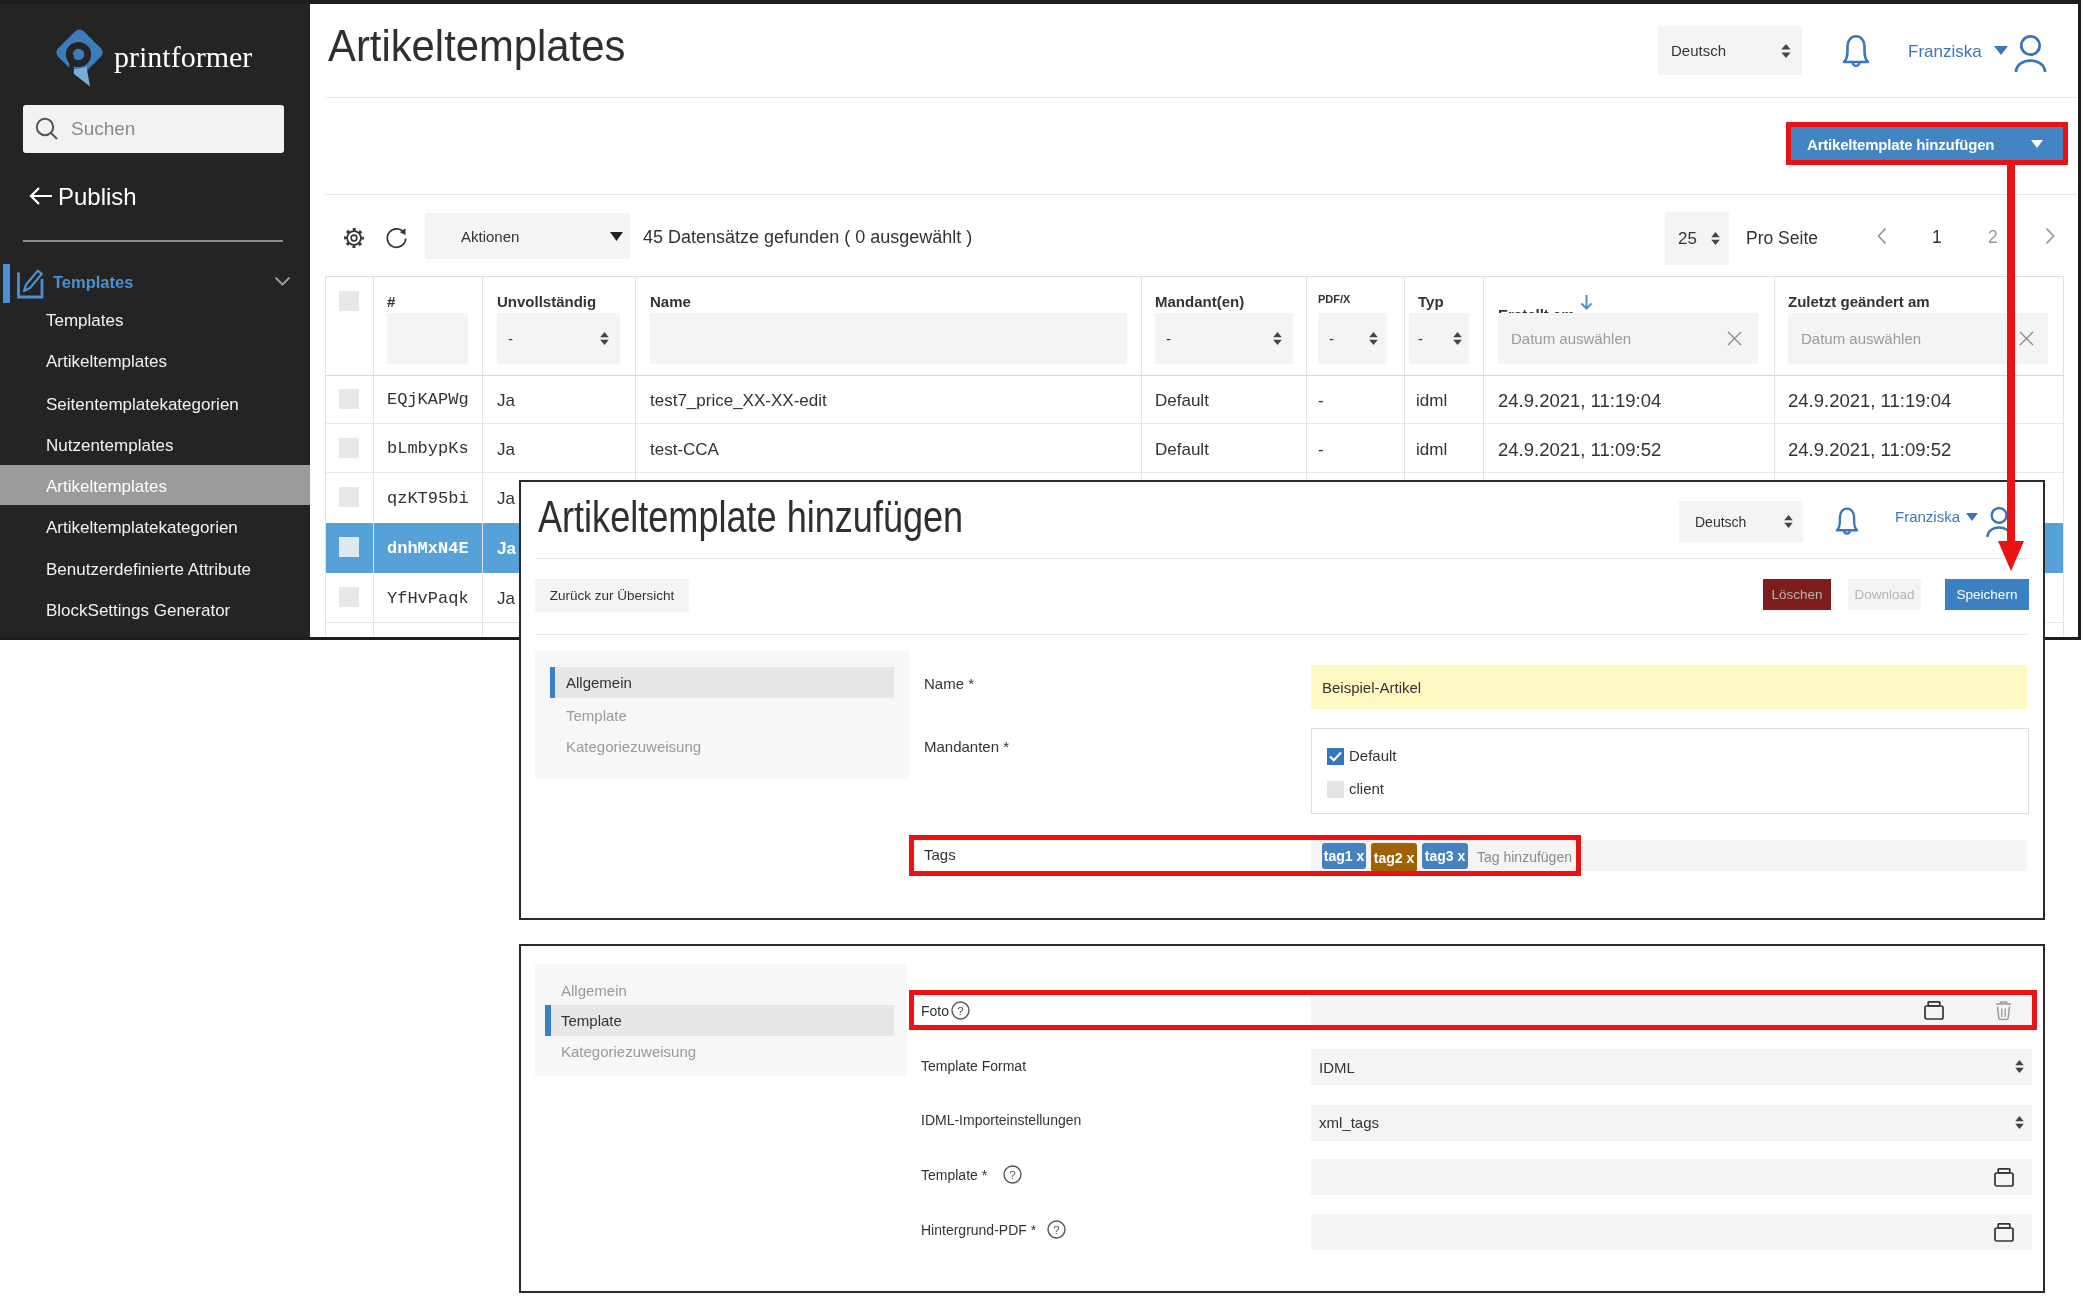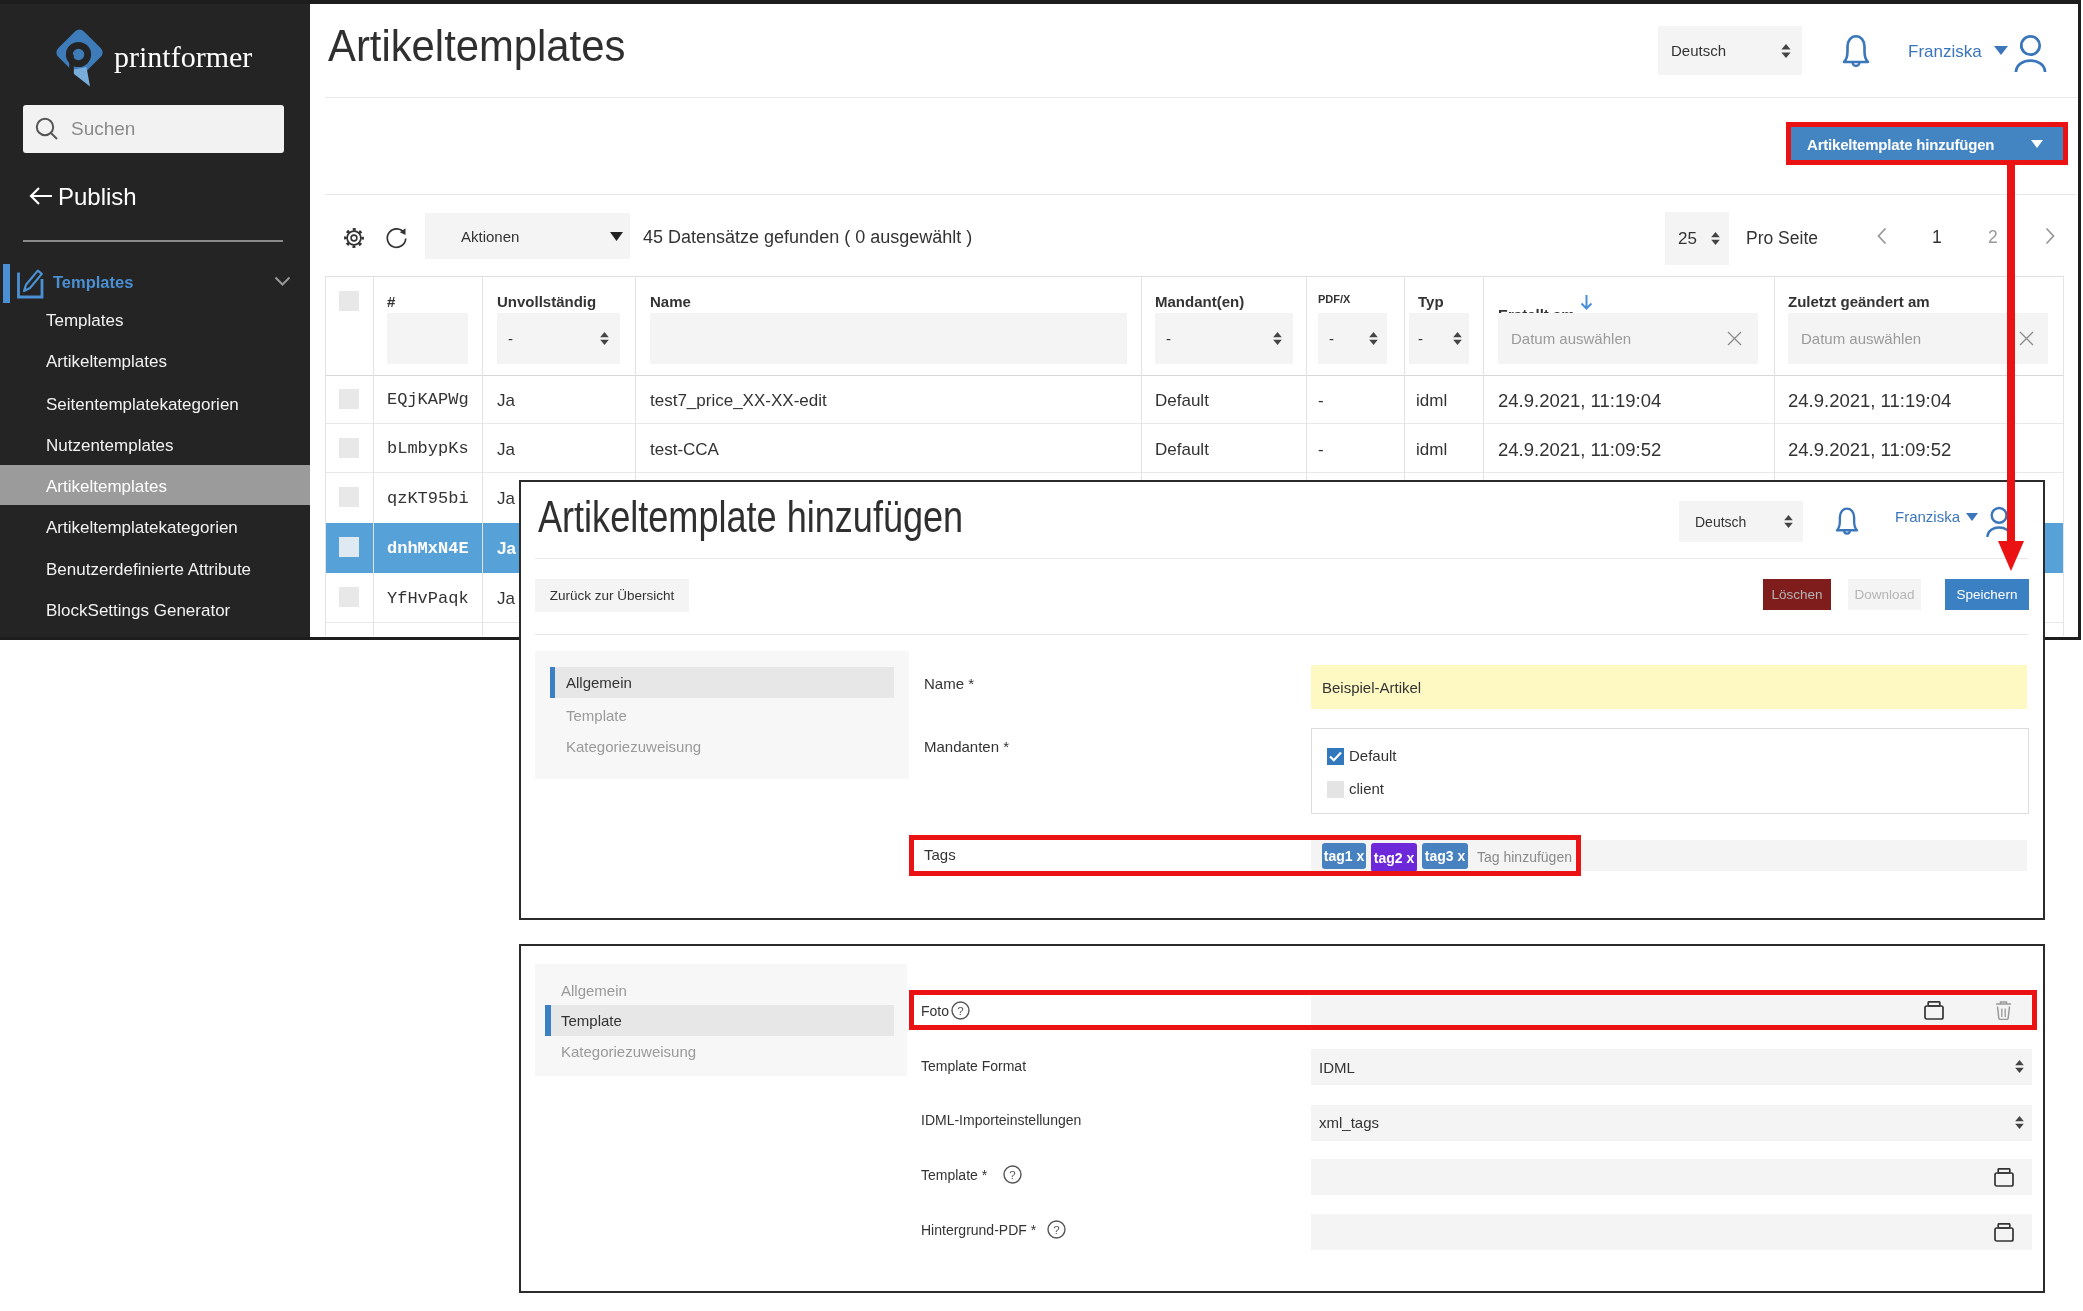--- a/index.html
+++ b/index.html
@@ -286,21 +286,21 @@
 <svg class="a" style="z-index:8;left:1329px;top:751px;" width="13" height="11" viewBox="0 0 13 11">
     <path d="M1 5.5 L4.8 9.2 L12 1.5" fill="none" stroke="#fff" stroke-width="2.2"></path>
   </svg>
 <div class="a" style="z-index:7;left:1349px;top:747px;font-size:15px;">Default</div>
 <div class="a" style="z-index:7;left:1327px;top:781px;width:17px;height:17px;background:#e4e4e4;"></div>
 <div class="a" style="z-index:7;left:1349px;top:780px;font-size:15px;">client</div>
 
 <div class="a" style="z-index:6;left:1311px;top:840px;width:716px;height:31px;background:#f4f4f4;"></div>
 <div class="a" style="z-index:6;left:924px;top:846px;font-size:15px;">Tags</div>
 <div class="a flex" style="z-index:7;left:1322px;top:843px;width:44px;height:26px;background:#4781c0;border-radius:3px;justify-content:center;font-size:14px;font-weight:bold;color:#fff;">tag1 x</div>
-<div class="a flex" style="z-index:7;left:1371px;top:843px;width:46px;height:29px;background:#6d28d9;border-radius:3px;justify-content:center;font-size:14px;font-weight:bold;color:#fff;">tag2 x</div>
+<div class="a flex" style="z-index:7;left:1371px;top:843px;width:46px;height:29px;background:#a16207;border-radius:3px;justify-content:center;font-size:14px;font-weight:bold;color:#fff;">tag2 x</div>
 <div class="a flex" style="z-index:7;left:1422px;top:843px;width:46px;height:26px;background:#4781c0;border-radius:3px;justify-content:center;font-size:14px;font-weight:bold;color:#fff;">tag3 x</div>
 <div class="a" style="z-index:7;left:1477px;top:849px;font-size:14px;color:#8a8a8a;">Tag hinzufügen</div>
 
 <div class="a" style="left:519px;top:944px;width:1522px;height:345px;background:#fff;border:2px solid #2b2b2b;z-index:5;"></div>
 <div class="a" style="z-index:6;left:535px;top:964px;width:372px;height:112px;background:#f7f7f7;"></div>
 <div class="a" style="z-index:7;left:561px;top:982px;font-size:15px;color:#9a9a9a;">Allgemein</div>
 <div class="a" style="z-index:6;left:545px;top:1005px;width:349px;height:31px;background:#e7e7e7;"></div>
 <div class="a" style="z-index:6;left:545px;top:1005px;width:6px;height:31px;background:#3c80c4;"></div>
 <div class="a" style="z-index:7;left:561px;top:1012px;font-size:15px;">Template</div>
 <div class="a" style="z-index:7;left:561px;top:1043px;font-size:15px;color:#9a9a9a;">Kategoriezuweisung</div>

